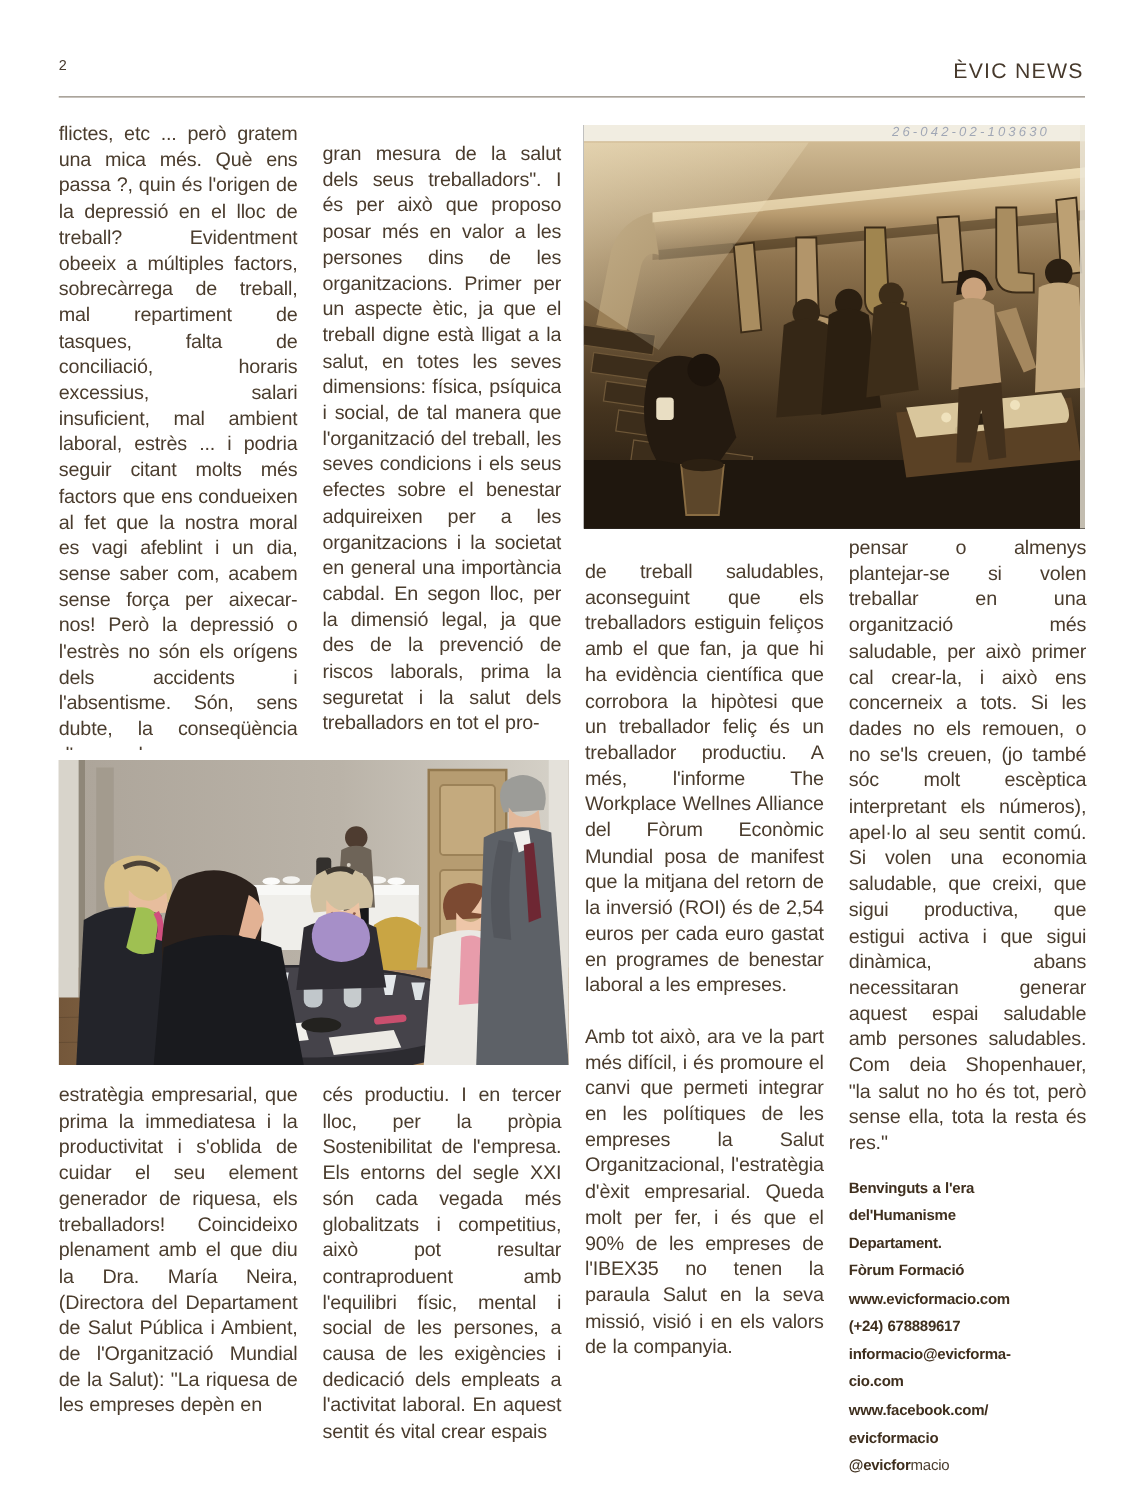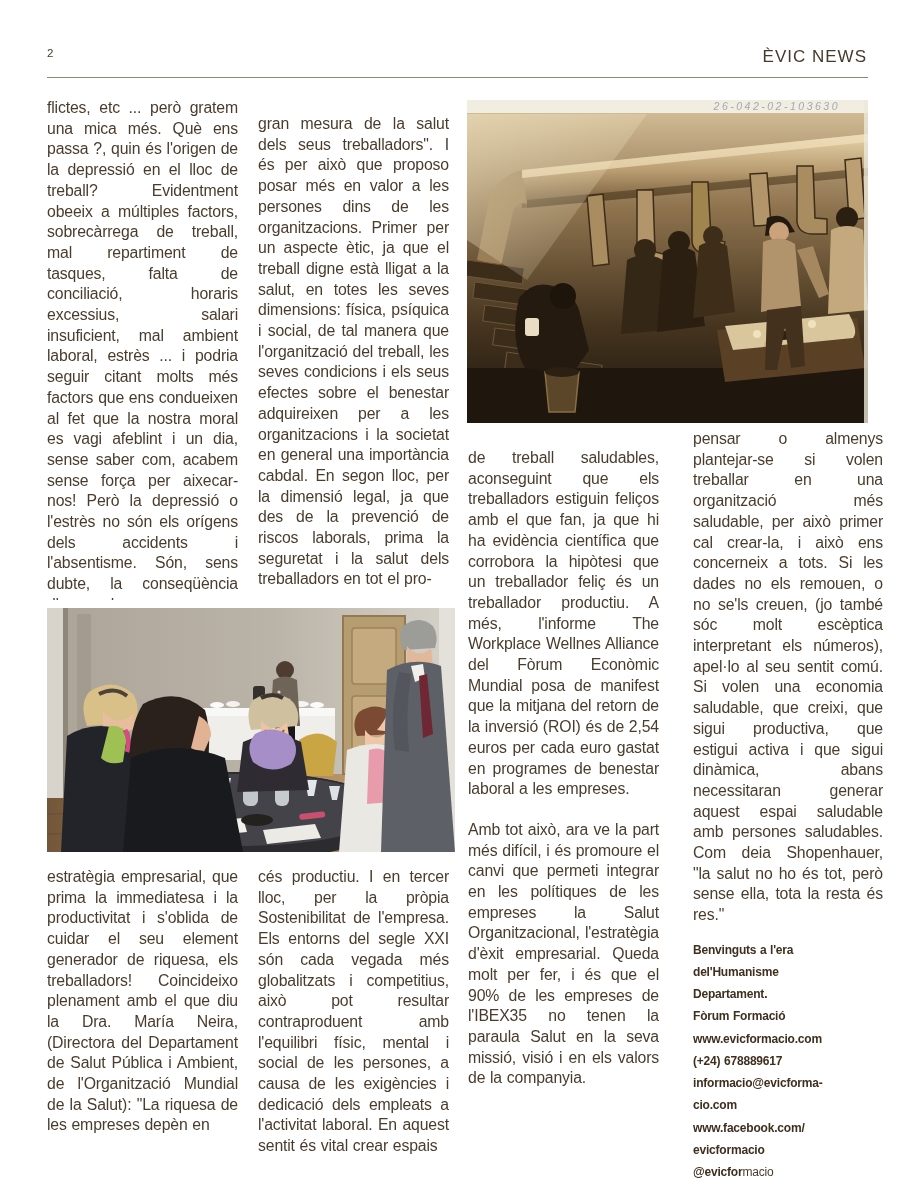--- a/index.html
+++ b/index.html
@@ -16,21 +16,21 @@
     position:absolute;width:191px;
     font-size:15.8px;line-height:20.7px;letter-spacing:-0.15px;
     color:#4a3c2d;text-align:justify;text-align-last:left;
     word-spacing:0.5px;
   }
   .textblock p{margin:0 0 20px 0;}
   .clamp{max-height:502px;overflow:hidden;}
   #col1-top{left:47px;top:98px;}
   #col2-top{left:258px;top:98px;margin-top:16px;}
   #col3{left:468px;top:448px;}
-  #col4{left:693px;top:429px;width:190px;}
+  #col4{left:679px;top:429px;width:190px;}
   #col1-bottom{left:47px;top:867px;}
   #col2-bottom{left:258px;top:867px;}
 
   .footer{margin-top:13px;font-weight:bold;font-size:12px;line-height:22.2px;
           color:#3f2f1e;text-align:left;letter-spacing:-0.2px;}
   .footer .fl{white-space:nowrap;}
   .footer .regular{font-weight:normal;color:#4a3c2d;text-align:right;}
 
   .photo{position:absolute;overflow:hidden;}
   #photo-top{left:467px;top:100px;width:401px;height:323px;background:#000000;}

